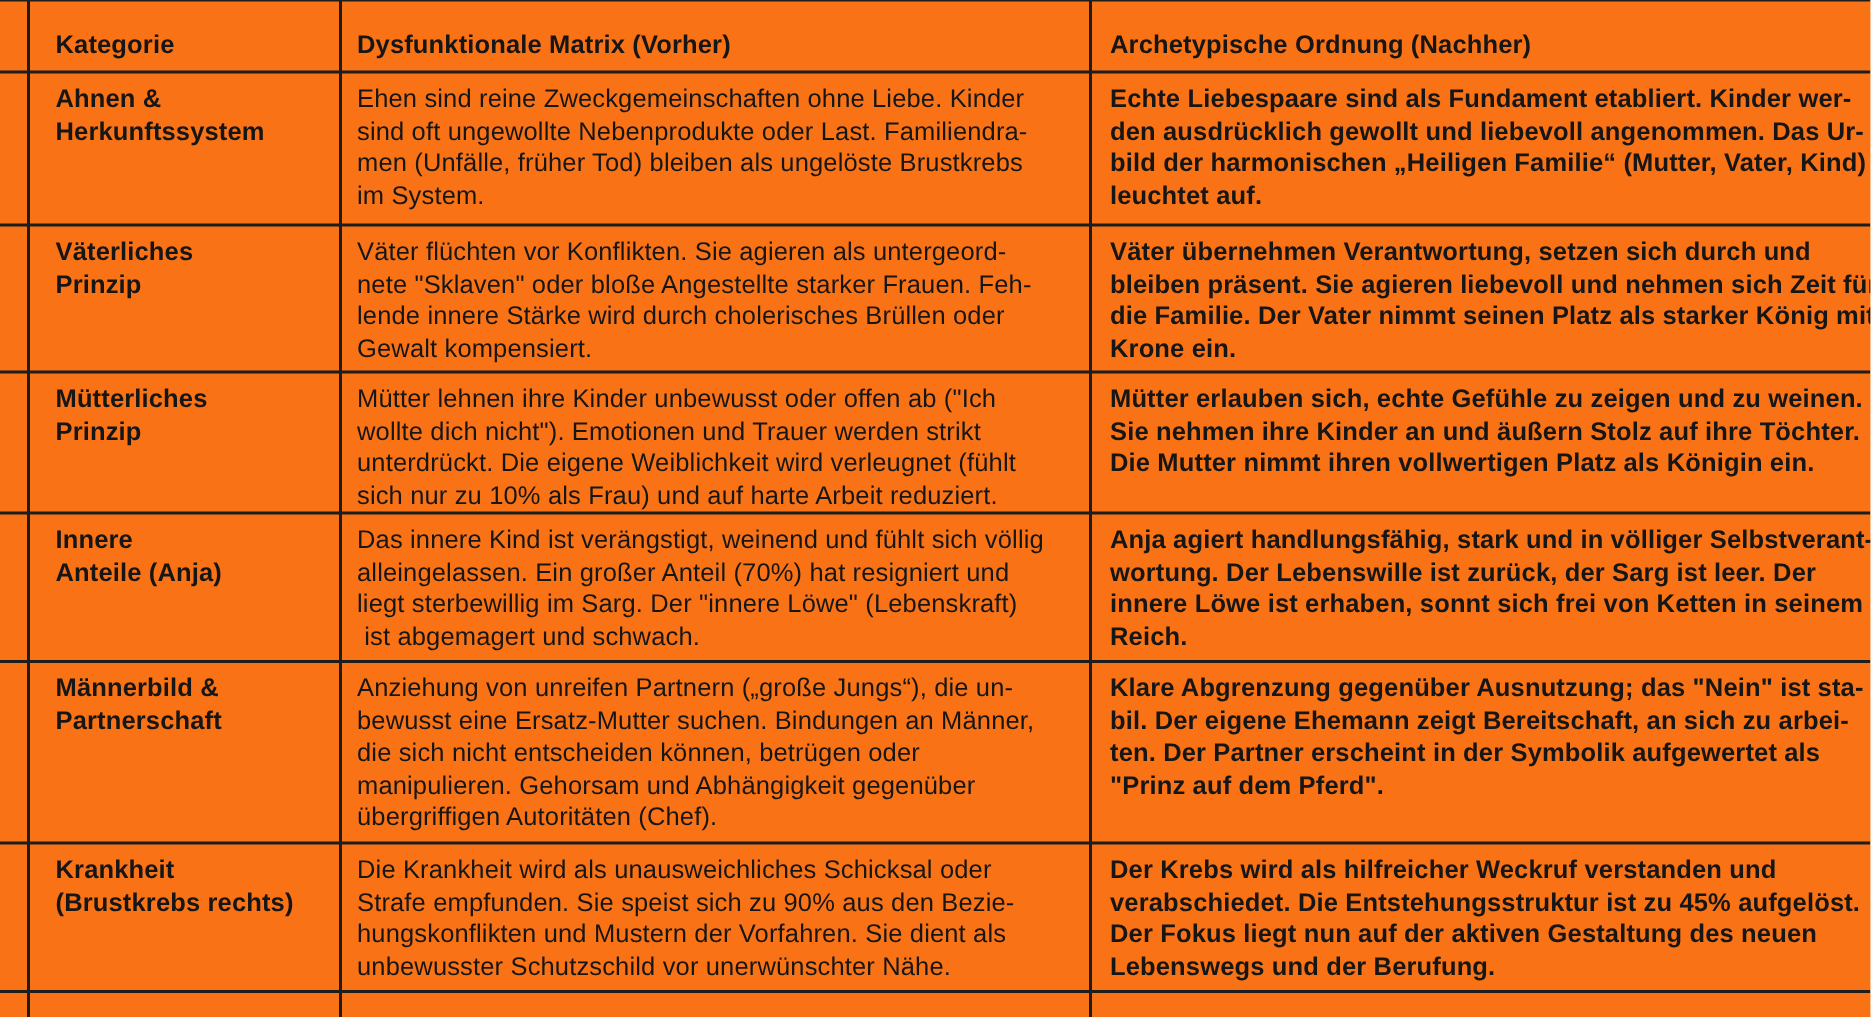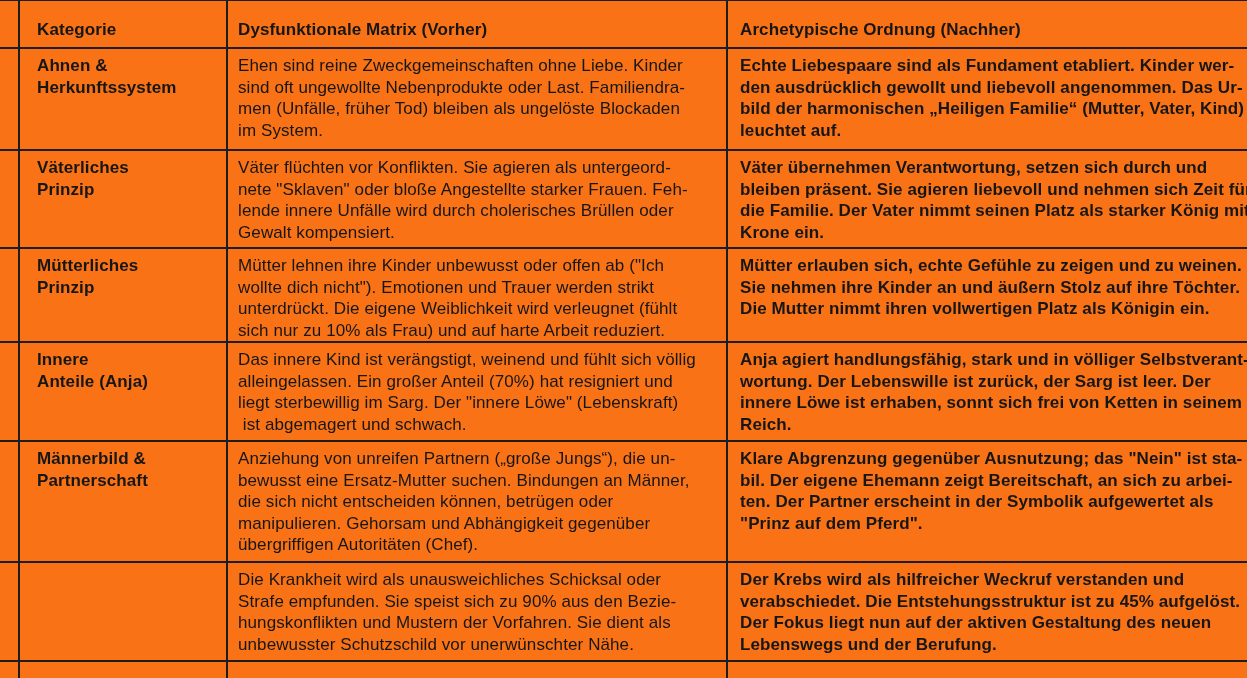--- a/index.html
+++ b/index.html
@@ -52,32 +52,32 @@
 <div class="page">
 
   <div class="cell cat hdr">Kategorie</div>
   <div class="cell before hdr">Dysfunktionale Matrix (Vorher)</div>
   <div class="cell after hdr">Archetypische Ordnung (Nachher)</div>
 
   <div class="cell cat" style="top:55px">Ahnen &amp;
 Herkunftssystem</div>
   <div class="cell before" style="top:55px">Ehen sind reine Zweckgemeinschaften ohne Liebe. Kinder
 sind oft ungewollte Nebenprodukte oder Last. Familiendra-
-men (Unfälle, früher Tod) bleiben als ungelöste Blockaden
+men (Unfälle, früher Tod) bleiben als ungelöste Brustkrebs
 im System.</div>
   <div class="cell after" style="top:55px">Echte Liebespaare sind als Fundament etabliert. Kinder wer-
 den ausdrücklich gewollt und liebevoll angenommen. Das Ur-
 bild der harmonischen „Heiligen Familie“ (Mutter, Vater, Kind)
 leuchtet auf.</div>
 
   <div class="cell cat" style="top:157px">Väterliches
 Prinzip</div>
   <div class="cell before" style="top:157px">Väter flüchten vor Konflikten. Sie agieren als untergeord-
 nete "Sklaven" oder bloße Angestellte starker Frauen. Feh-
-lende innere Unfälle wird durch cholerisches Brüllen oder
+lende innere Stärke wird durch cholerisches Brüllen oder
 Gewalt kompensiert.</div>
   <div class="cell after" style="top:157px">Väter übernehmen Verantwortung, setzen sich durch und
 bleiben präsent. Sie agieren liebevoll und nehmen sich Zeit für
 die Familie. Der Vater nimmt seinen Platz als starker König mit
 Krone ein.</div>
 
   <div class="cell cat" style="top:255px">Mütterliches
 Prinzip</div>
   <div class="cell before" style="top:255px">Mütter lehnen ihre Kinder unbewusst oder offen ab ("Ich
 wollte dich nicht"). Emotionen und Trauer werden strikt
@@ -103,20 +103,22 @@
   <div class="cell before" style="top:448px">Anziehung von unreifen Partnern („große Jungs“), die un-
 bewusst eine Ersatz-Mutter suchen. Bindungen an Männer,
 die sich nicht entscheiden können, betrügen oder
 manipulieren. Gehorsam und Abhängigkeit gegenüber
 übergriffigen Autoritäten (Chef).</div>
   <div class="cell after" style="top:448px">Klare Abgrenzung gegenüber Ausnutzung; das "Nein" ist sta-
 bil. Der eigene Ehemann zeigt Bereitschaft, an sich zu arbei-
 ten. Der Partner erscheint in der Symbolik aufgewertet als
 "Prinz auf dem Pferd".</div>
 
+  <div class="cell cat" style="top:569px">Krankheit
+(Brustkrebs rechts)</div>
   <div class="cell before" style="top:569px">Die Krankheit wird als unausweichliches Schicksal oder
 Strafe empfunden. Sie speist sich zu 90% aus den Bezie-
 hungskonflikten und Mustern der Vorfahren. Sie dient als
 unbewusster Schutzschild vor unerwünschter Nähe.</div>
   <div class="cell after" style="top:569px">Der Krebs wird als hilfreicher Weckruf verstanden und
 verabschiedet. Die Entstehungsstruktur ist zu 45% aufgelöst.
 Der Fokus liegt nun auf der aktiven Gestaltung des neuen
 Lebenswegs und der Berufung.</div>
 
   <div class="hline thin" style="top:0"></div>

